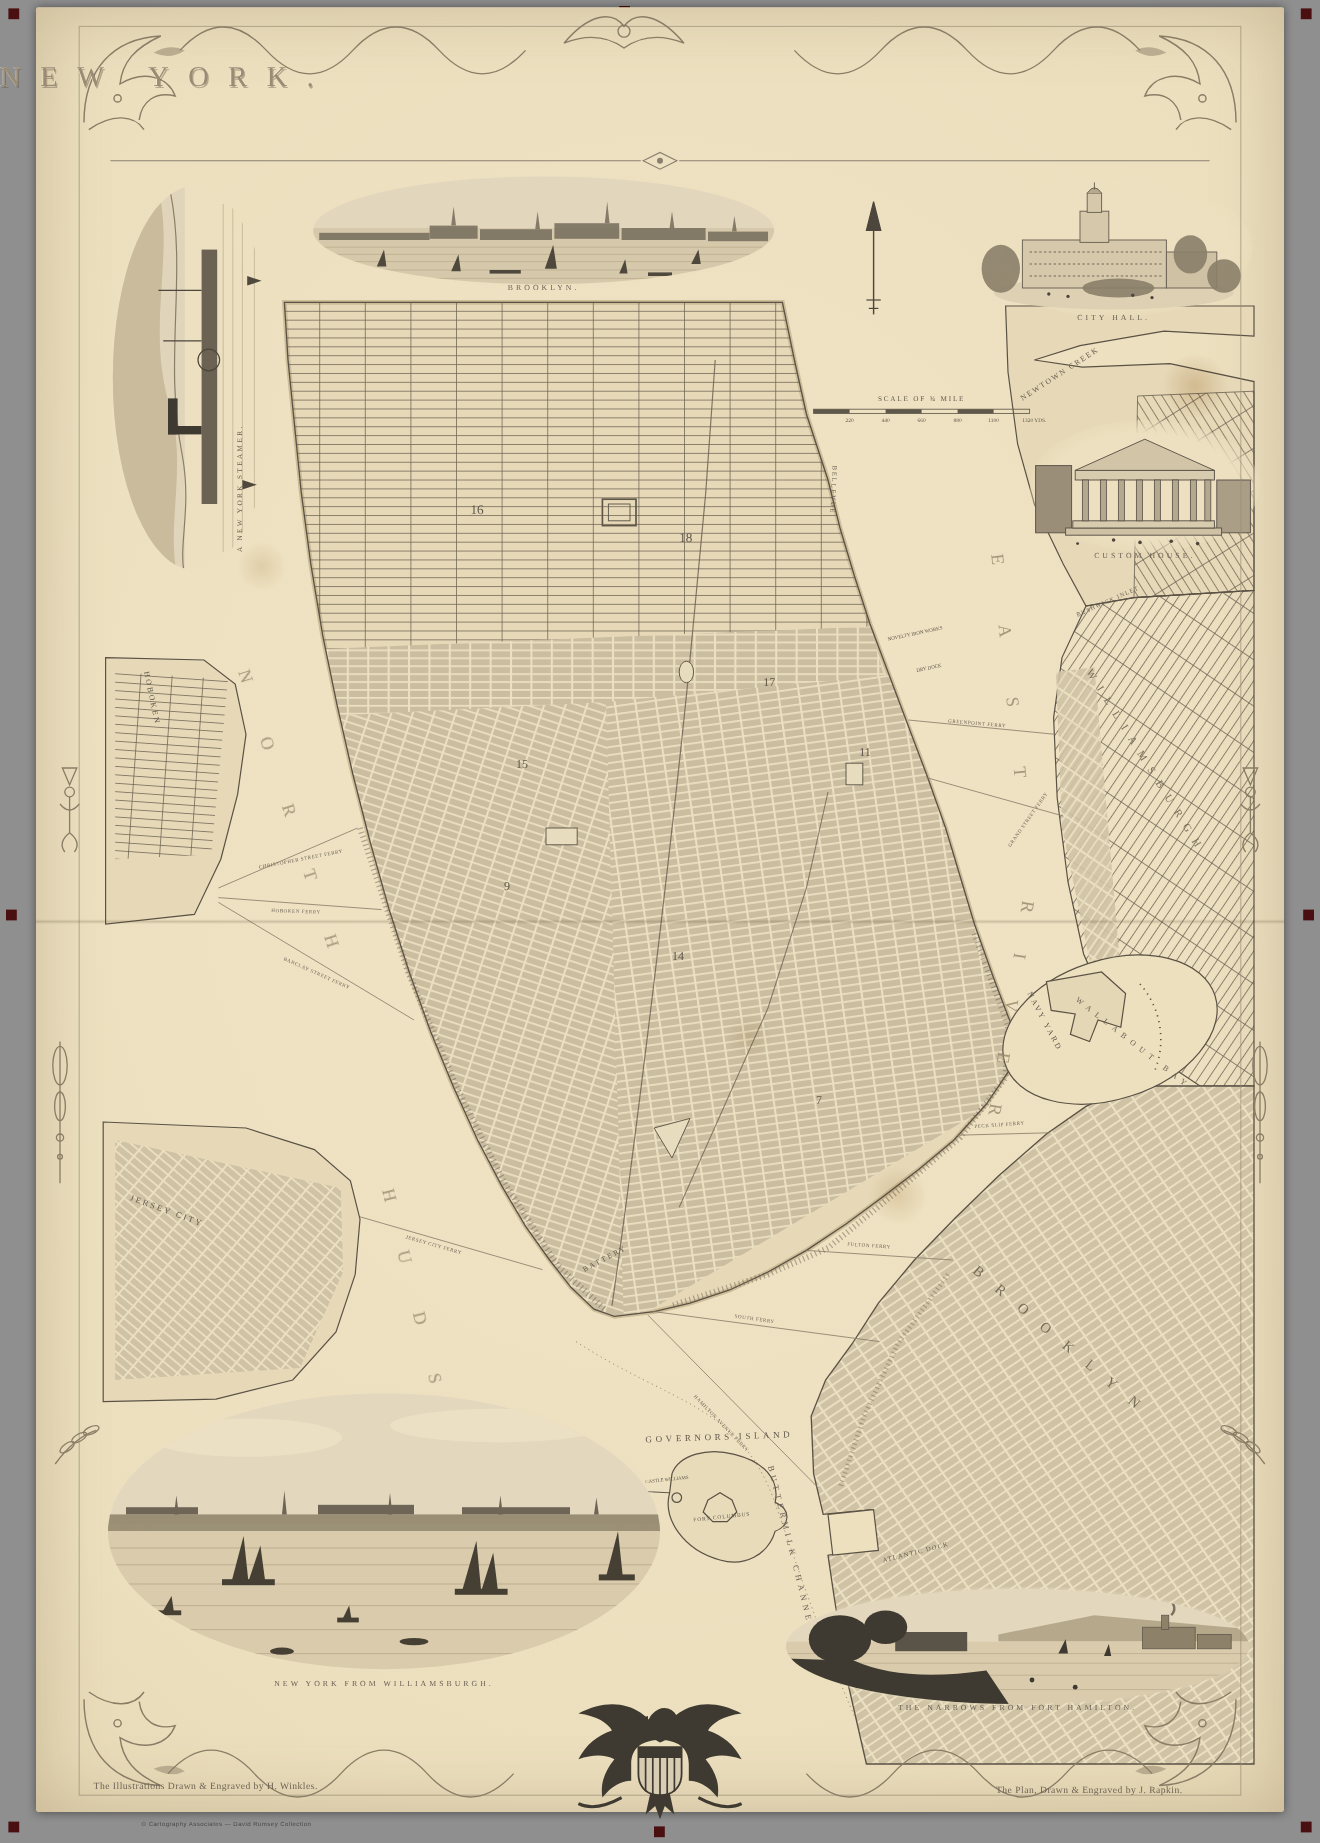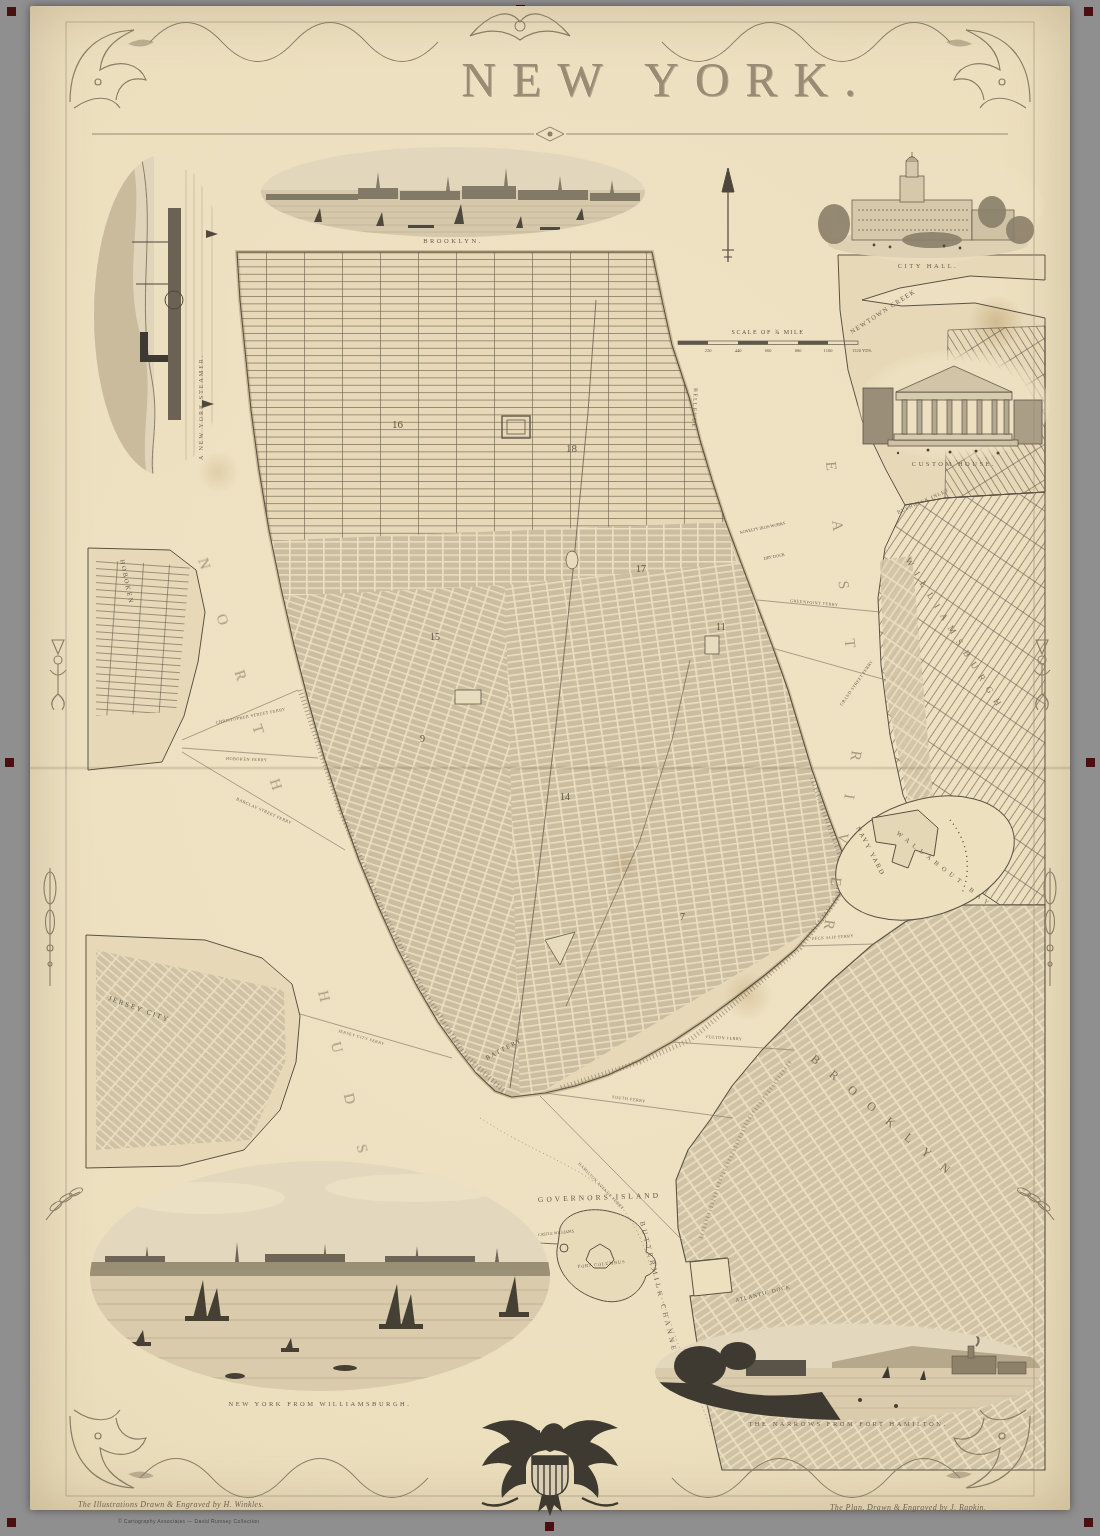--- a/index.html
+++ b/index.html
@@ -4,28 +4,28 @@
 <style>
   html,body{margin:0;padding:0;background:#777;}
   .stage{position:relative;width:1100px;height:1536px;background:#8f8f8f;overflow:hidden;
          font-family:"Liberation Serif","DejaVu Serif",serif;}
   .fid{position:absolute;width:9px;height:9px;background:#4a1011;}
   .paper{position:absolute;left:30px;top:6px;width:1040px;height:1504px;
          background:radial-gradient(120% 100% at 50% 45%, #f0e4c6 0%, #ecdfbe 55%, #e2d3ad 85%, #d8c8a0 100%);
          box-shadow:0 0 8px rgba(0,0,0,.45), inset 0 0 60px rgba(120,95,60,.28);
          border-radius:2px;}
   .layer{position:absolute;left:0;top:0;width:1100px;height:1536px;pointer-events:none;}
-  .map-title{position:absolute;left:0;top:52px;width:872px;text-align:right;
-         font-size:48px;letter-spacing:16px;color:#9a8b74;
+  .map-title{position:absolute;left:0;top:52px;width:872px;text-align:left;
+         font-size:24px;letter-spacing:16px;color:#9a8b74;
          text-shadow:1px 1px 0 rgba(90,75,55,.38), -0.5px -0.5px 0 rgba(255,250,235,.65);}
   .cap{position:absolute;text-align:center;font-size:6.5px;letter-spacing:2.5px;color:#6b6156;}
   .vig{position:absolute;}
   .vcap-vert{position:absolute;writing-mode:vertical-rl;transform:rotate(180deg);
          font-size:6px;letter-spacing:2px;color:#6b6156;}
-  .imprint{position:absolute;font-size:8px;font-style:italic;color:#6d6354;letter-spacing:.4px;margin-top:16px;}
+  .imprint{position:absolute;font-size:8px;color:#6d6354;letter-spacing:.4px;}
   .fold{position:absolute;left:30px;top:766px;width:1040px;height:4px;
         background:linear-gradient(to bottom, rgba(92,78,54,0), rgba(92,78,54,.22), rgba(92,78,54,0));}
   .fox{position:absolute;border-radius:50%;mix-blend-mode:multiply;}
   .micro{position:absolute;left:118px;top:1518px;font-size:5px;color:#474747;
          font-family:"Liberation Sans",sans-serif;letter-spacing:.4px;}
   svg text{font-family:"Liberation Serif","DejaVu Serif",serif;}
 </style>
 </head>
 <body>
 

